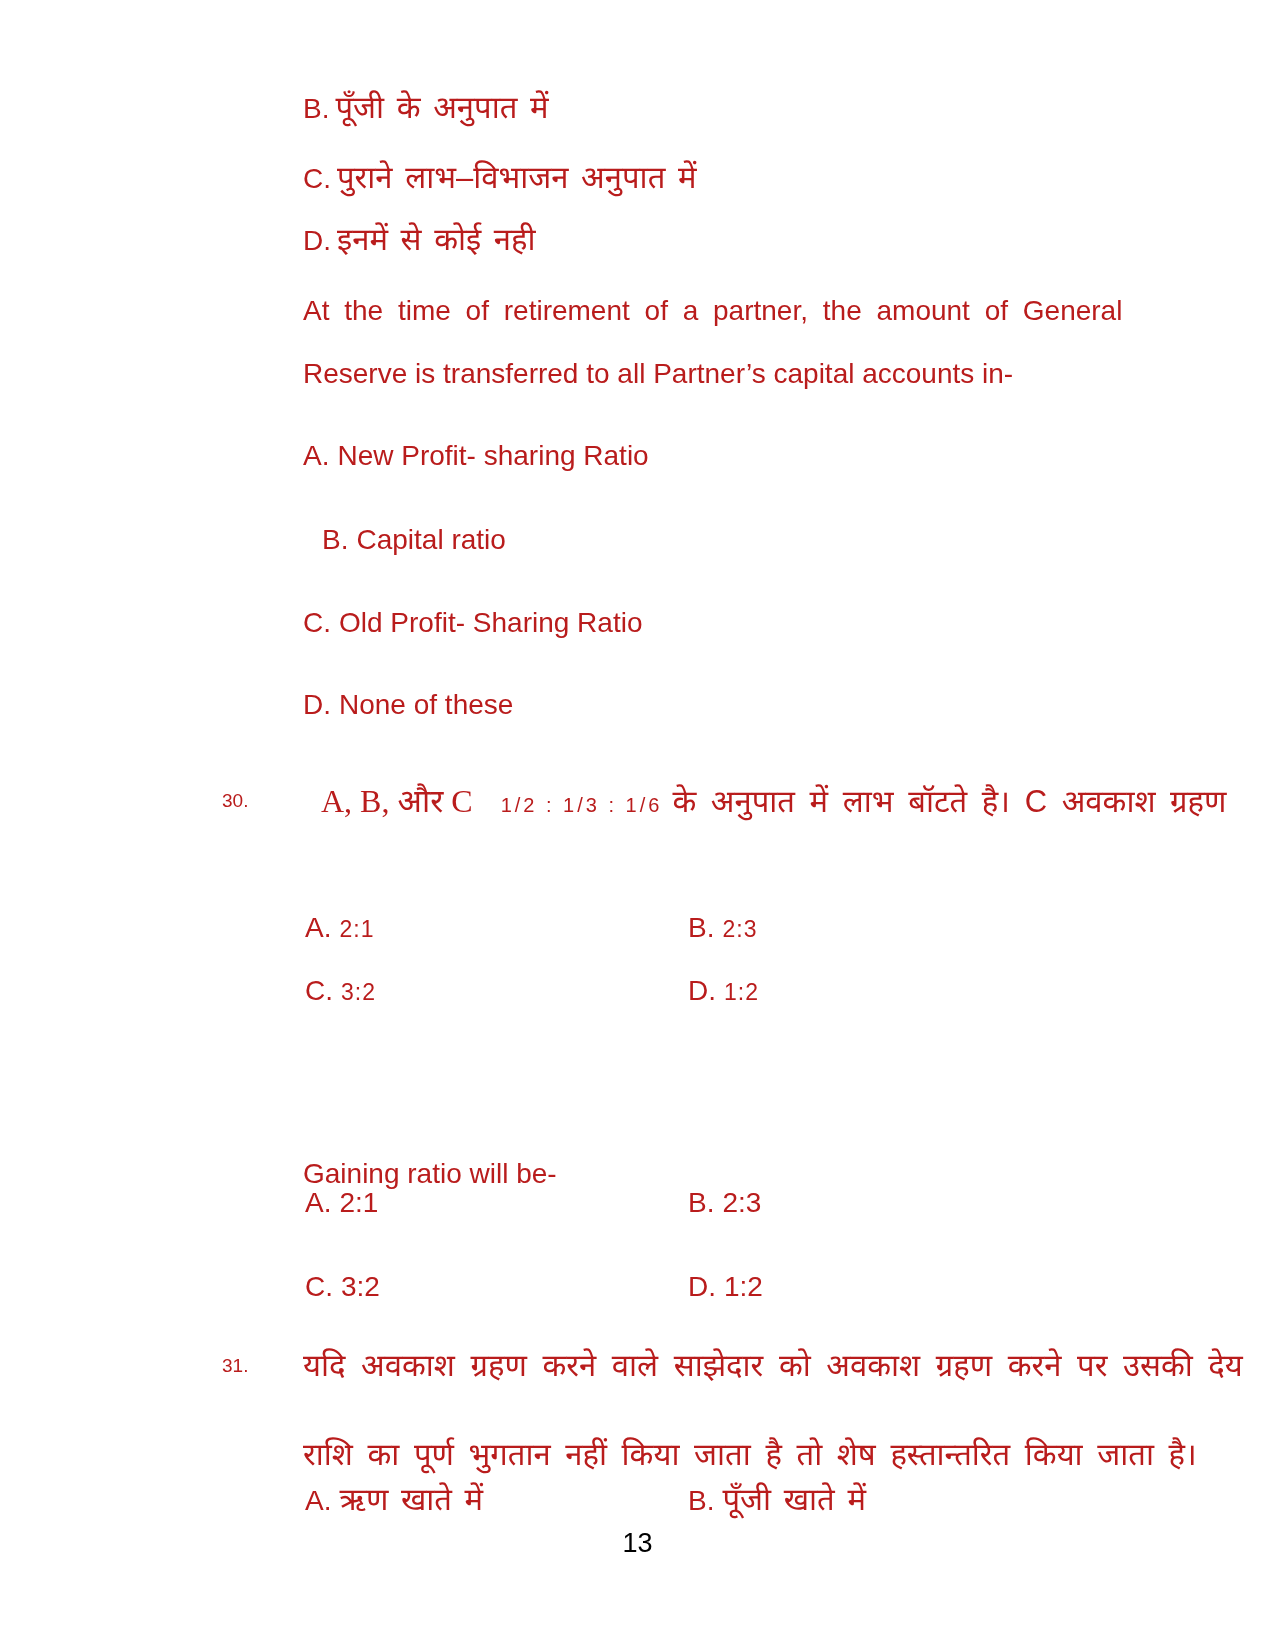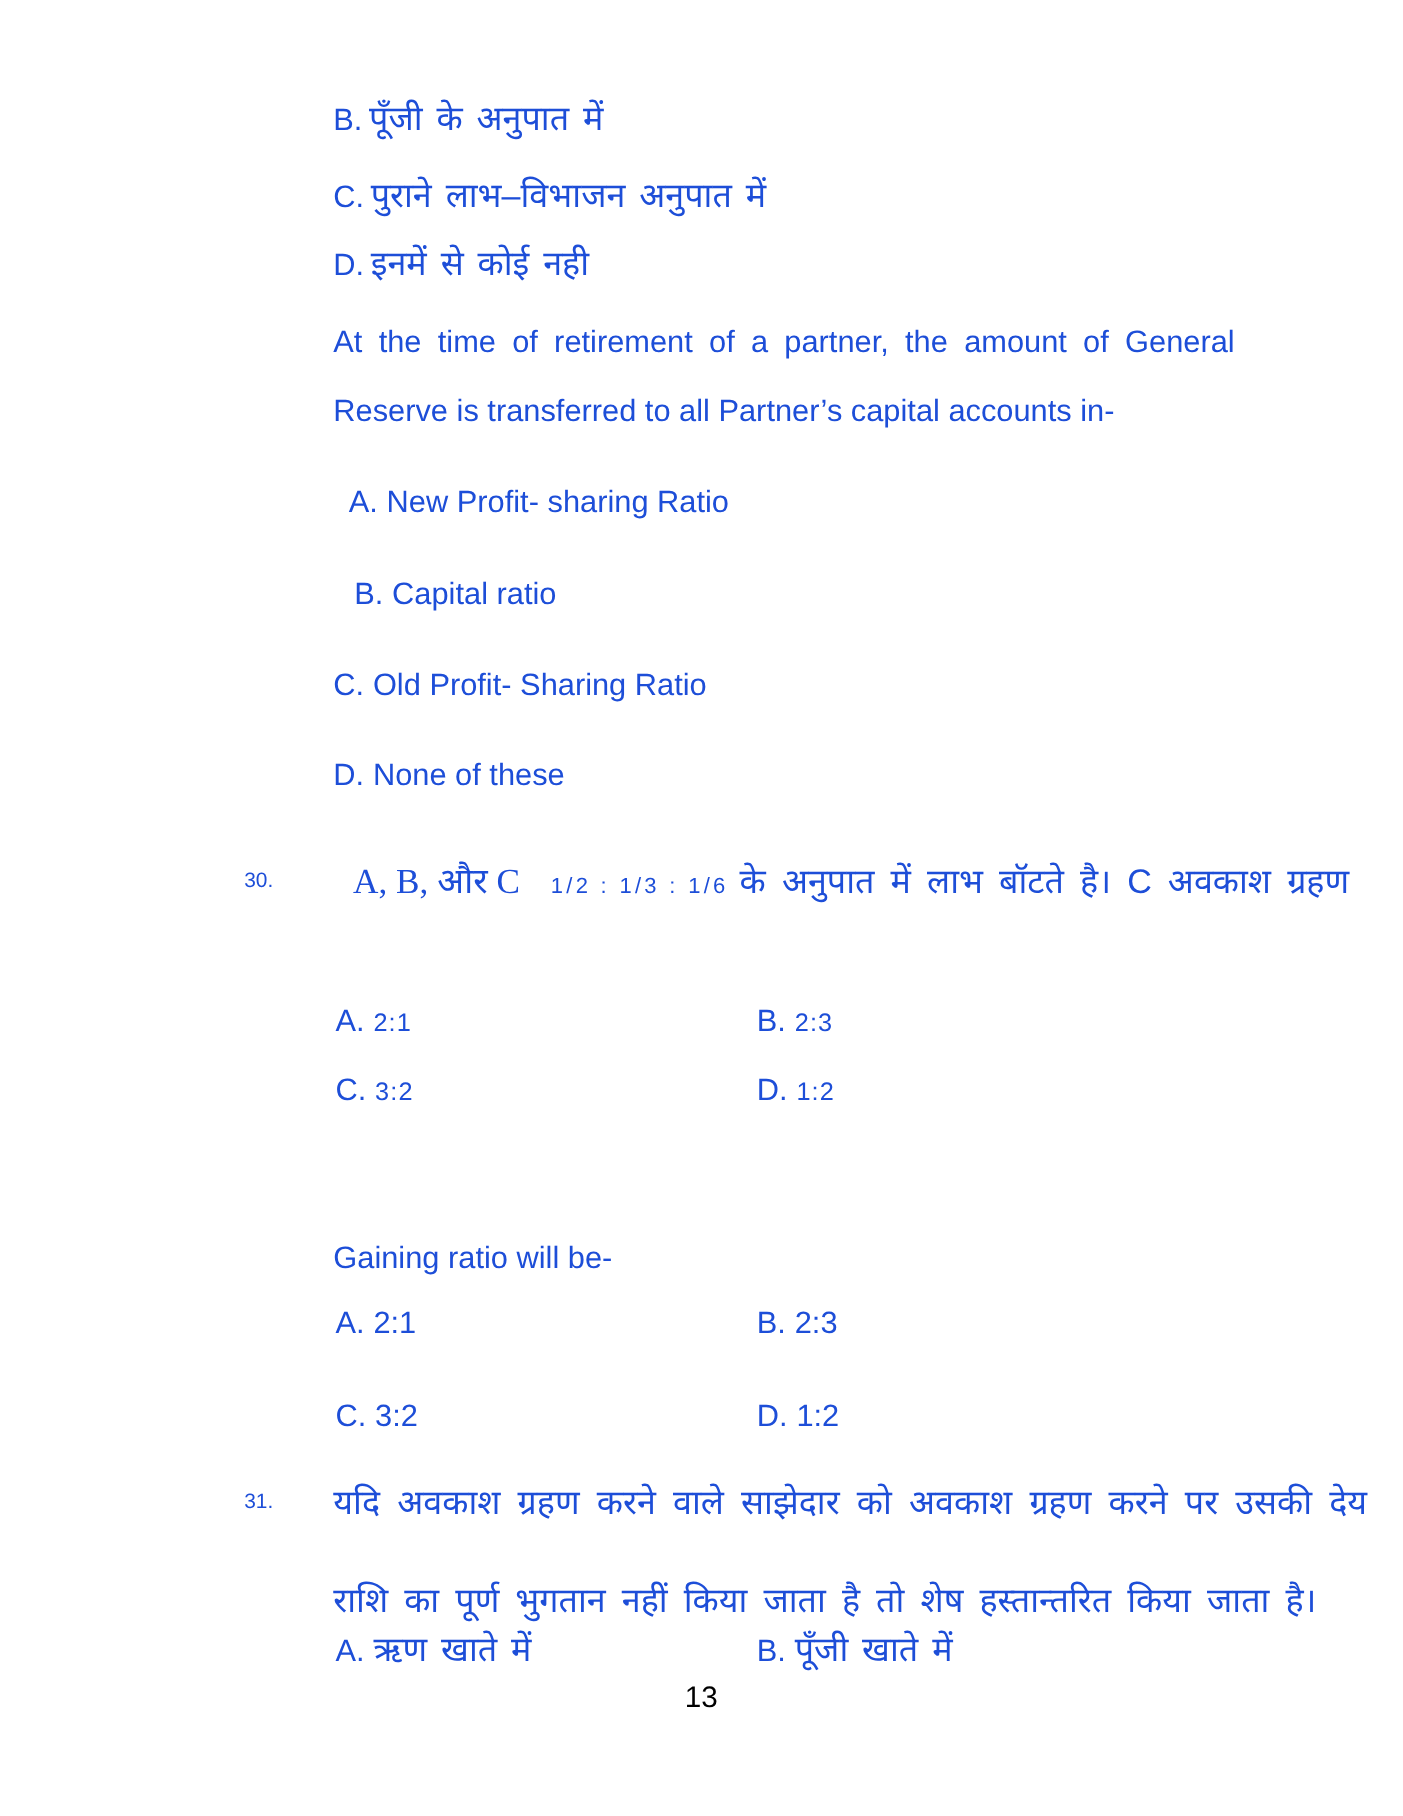--- a/index.html
+++ b/index.html
@@ -9,21 +9,21 @@
     height: 1651px;
     background: #ffffff;
     color: #000000;
     overflow: hidden;
     font-family: "Liberation Sans", "DejaVu Sans", sans-serif;
   }
   .line {
     position: absolute;
     white-space: pre;
     line-height: 1.15;
-    color: #1d4ed8;
+    color: #b91c1c;
   }
   .hi  { font-family: "Liberation Sans", "DejaVu Sans", sans-serif; font-size: 31px; }
   .en  { font-family: "Liberation Sans", "DejaVu Sans", sans-serif; font-size: 28px; }
   .serif { font-family: "Liberation Serif", "DejaVu Serif", serif; font-size: 32px; }
   .qnum  { font-size: 19px; }
   .ratio-sm { font-size: 20px; letter-spacing: 3px; }
   .val-sm   { font-size: 23px; letter-spacing: 1px; }
   .ws4 { word-spacing: 4px; }
   .ws6 { word-spacing: 6px; margin-top: 24px; }
   .ws7 { word-spacing: 7px; }
@@ -42,34 +42,34 @@
 
 <div class="page">
 
   <div class="line" style="top:90px;left:303px"><span class="en mr6">B.</span><span class="hi ws4">पूँजी के अनुपात में</span></div>
   <div class="line" style="top:160px;left:303px"><span class="en mr6">C.</span><span class="hi ws4">पुराने लाभ–विभाजन अनुपात में</span></div>
   <div class="line" style="top:222px;left:303px"><span class="en mr6">D.</span><span class="hi ws4">इनमें से कोई नही</span></div>
 
   <div class="line en ws7" style="top:295px;left:303px">At the time of retirement of a partner, the amount of General</div>
   <div class="line en" style="top:358px;left:303px">Reserve is transferred to all Partner’s capital accounts in-</div>
 
-  <div class="line" style="top:440px;left:317px"><span class="en mr8">A.</span><span class="en">New Profit- sharing Ratio</span></div>
+  <div class="line" style="top:440px;left:303px"><span class="en mr8">A.</span><span class="en">New Profit- sharing Ratio</span></div>
   <div class="line" style="top:524px;left:322px"><span class="en mr8">B.</span><span class="en">Capital ratio</span></div>
   <div class="line" style="top:607px;left:303px"><span class="en mr8">C.</span><span class="en">Old Profit- Sharing Ratio</span></div>
   <div class="line" style="top:689px;left:303px"><span class="en mr8">D.</span><span class="en">None of these</span></div>
 
   <div class="line qnum" style="top:790px;left:222px">30.</div>
   <div class="line" style="top:783px;left:303px"><span class="serif mr10">A, B, और C</span><span class="ratio-sm mr10">1/2 : 1/3 : 1/6</span><span class="hi ws6">के अनुपात में लाभ बॉटते है। C अवकाश ग्रहण</span></div>
 
   <div class="line" style="top:912px;left:305px"><span class="en mr8">A.</span><span class="val-sm">2:1</span></div>
   <div class="line" style="top:912px;left:688px"><span class="en mr8">B.</span><span class="val-sm">2:3</span></div>
   <div class="line" style="top:975px;left:305px"><span class="en mr8">C.</span><span class="val-sm">3:2</span></div>
   <div class="line" style="top:975px;left:688px"><span class="en mr8">D.</span><span class="val-sm">1:2</span></div>
 
-  <div class="line en" style="top:1128px;left:303px">Gaining ratio will be-</div>
+  <div class="line en" style="top:1158px;left:303px">Gaining ratio will be-</div>
 
   <div class="line" style="top:1187px;left:305px"><span class="en mr8">A.</span><span class="en">2:1</span></div>
   <div class="line" style="top:1187px;left:688px"><span class="en mr8">B.</span><span class="en">2:3</span></div>
   <div class="line" style="top:1271px;left:305px"><span class="en mr8">C.</span><span class="en">3:2</span></div>
   <div class="line" style="top:1271px;left:688px"><span class="en mr8">D.</span><span class="en">1:2</span></div>
 
   <div class="line qnum" style="top:1355px;left:222px">31.</div>
   <div class="line hi ws7" style="top:1348px;left:303px">यदि अवकाश ग्रहण करने वाले साझेदार को अवकाश ग्रहण करने पर उसकी देय</div>
   <div class="line hi ws6" style="top:1413px;left:303px">राशि का पूर्ण भुगतान नहीं किया जाता है तो शेष हस्तान्तरित किया जाता है।</div>
 

